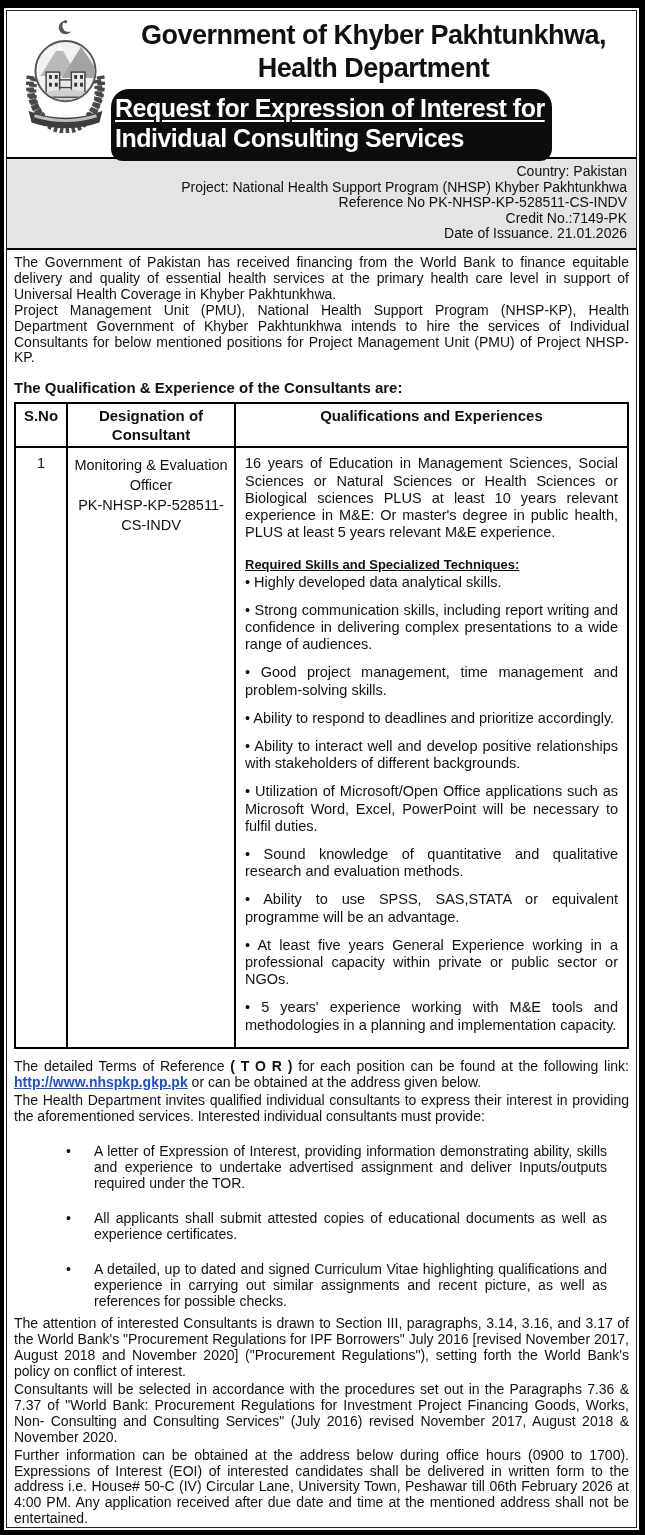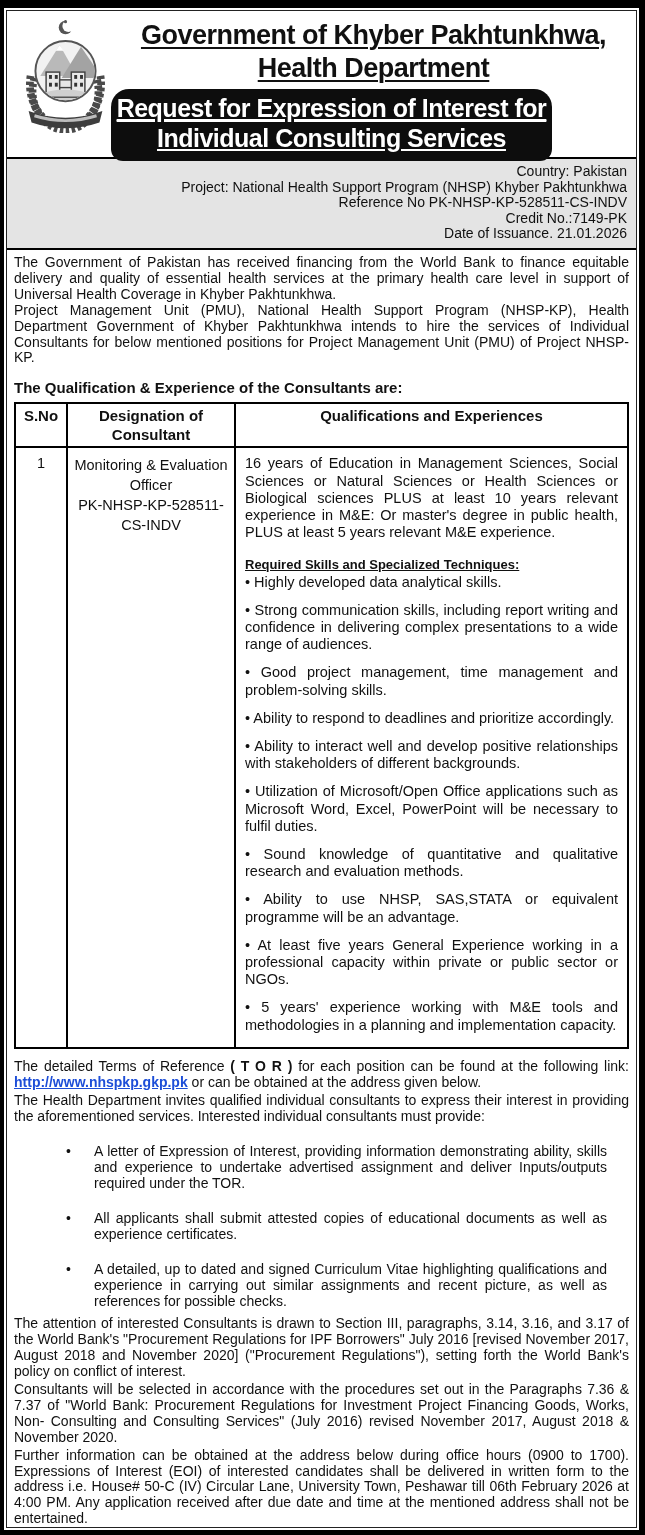--- a/index.html
+++ b/index.html
@@ -11,25 +11,25 @@
     border-right: 6px solid #000; border-bottom: 5px solid #000;
     overflow: hidden;
   }
   .inner { border: 1px solid #222; margin: 2px; height: calc(100% - 4px); background: #fff; }
 
   
   header { position: relative; height: 146px; padding-top: 8px; }
   .logo { position: absolute; left: 10px; top: 6px; width: 97px; height: 116px; }
   .header-titles { margin-left: 104px; text-align: center; }
   .main-title { font-size: 27px; line-height: 33px; font-weight: bold; letter-spacing: -0.5px; }
-  .main-title .ul { text-decoration: underline; text-decoration-thickness: 2px; text-underline-offset: 3px; }
+  .main-title .ul { text-decoration-thickness: 2px; text-underline-offset: 3px; }
   .banner {
     margin-left: 104px; width: 441px; margin-top: 4px;
     background: #0d0d0d; color: #fff; border-radius: 18px 18px 12px 12px;
-    text-align: center; padding: 4px 4px 8px; text-decoration: underline;
+    padding: 4px 4px 8px;
   }
   .banner .l1, .banner .l2 { font-size: 25px; font-weight: bold; line-height: 30px; letter-spacing: -0.5px; }
   .banner .l1 { text-decoration: underline; text-underline-offset: 3px; }
 
   
   .info-box {
     background: #e4e4e4; border-top: 2px solid #000; border-bottom: 2px solid #000;
     padding: 5px 9px 6px; 
   }
   .info-box div { font-size: 14px; line-height: 15.6px; text-align: right; }
@@ -159,21 +159,21 @@
             <td class="qual">
               <p class="qual-intro">16 years of Education in Management Sciences, Social Sciences or Natural Sciences or Health Sciences or Biological sciences PLUS at least 10 years relevant experience in M&amp;E: Or master's degree in public health, PLUS at least 5 years relevant M&amp;E experience.</p>
               <p class="skills-heading">Required Skills and Specialized Techniques:</p>
               <p class="skill">Highly developed data analytical skills.</p>
               <p class="skill">Strong communication skills, including report writing and confidence in delivering complex presentations to a wide range of audiences.</p>
               <p class="skill">Good project management, time management and problem-solving skills.</p>
               <p class="skill">Ability to respond to deadlines and prioritize accordingly.</p>
               <p class="skill">Ability to interact well and develop positive relationships with stakeholders of different backgrounds.</p>
               <p class="skill">Utilization of Microsoft/Open Office applications such as Microsoft Word, Excel, PowerPoint will be necessary to fulfil duties.</p>
               <p class="skill">Sound knowledge of quantitative and qualitative research and evaluation methods.</p>
-              <p class="skill">Ability to use NHSP, SAS,STATA or equivalent programme will be an advantage.</p>
+              <p class="skill">Ability to use SPSS, SAS,STATA or equivalent programme will be an advantage.</p>
               <p class="skill">At least five years General Experience working in a professional capacity within private or public sector or NGOs.</p>
               <p class="skill">5 years' experience working with M&amp;E tools and methodologies in a planning and implementation capacity.</p>
             </td>
           </tr>
         </tbody>
       </table>
 
       <p class="just tor-para"><span>The detailed Terms of Reference </span><span class="b">( T O R )</span><span> for each position can be found at the following link: </span><a class="lnk">http://www.nhspkp.gkp.pk</a><span> or can be obtained at the address given below.</span></p>
 
       <p class="just mt">The Health Department invites qualified individual consultants to express their interest in providing the aforementioned services. Interested individual consultants must provide:</p>

